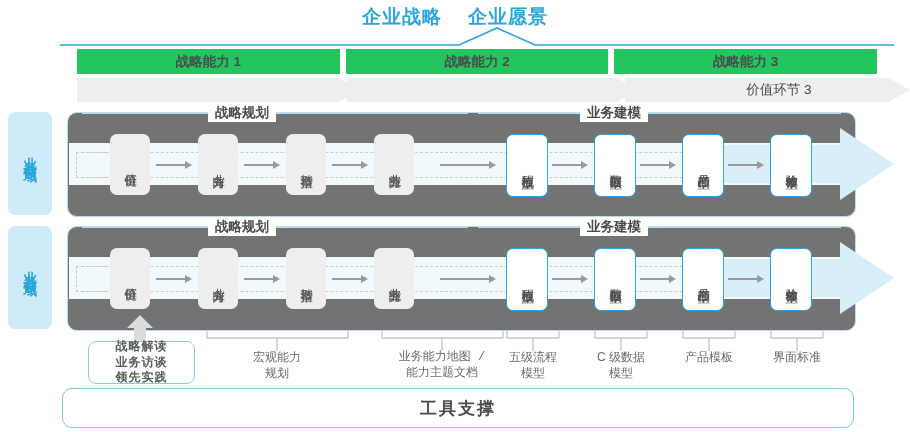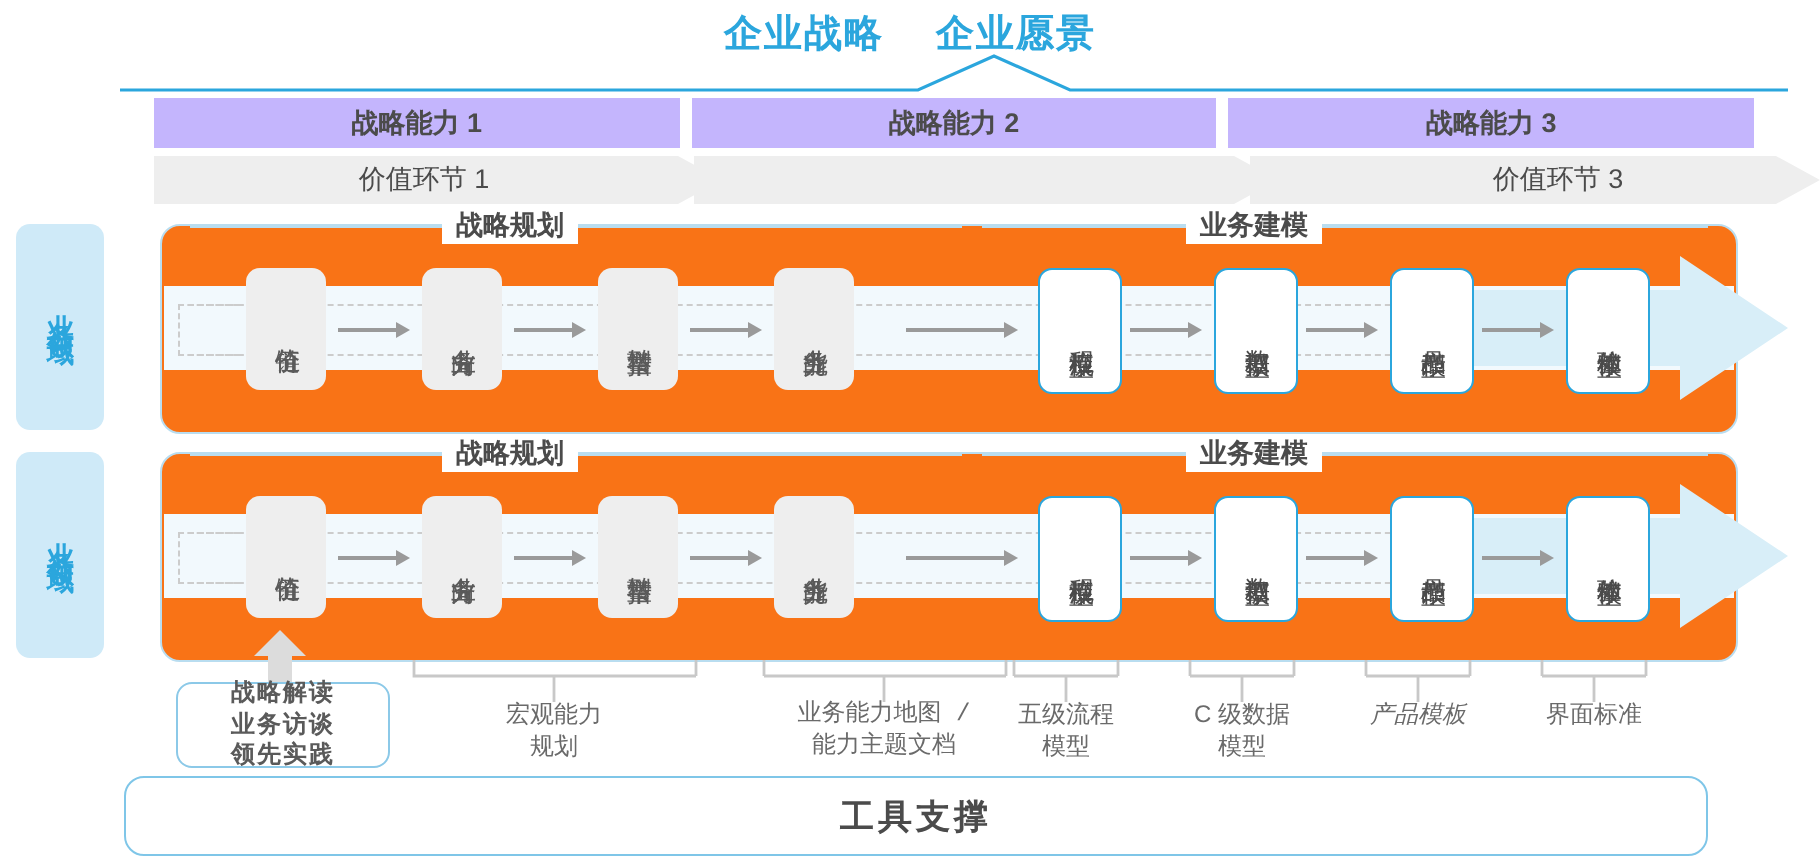--- a/index.html
+++ b/index.html
@@ -23,21 +23,21 @@
 
   
   .peak-svg{position:absolute;left:60px;top:26px;}
 
   
   .cap-row{
     position:absolute;left:77px;top:49px;width:816px;height:25px;
     display:flex;
   }
   .cap-cell{
-    flex:1;background:#c4b5fd;color:#4b4b4b;
+    flex:1;background:#22c55e;color:#4b4b4b;
     font-size:13.5px;font-weight:bold;
     display:flex;align-items:center;justify-content:center;
     margin-right:6px;
   }
   .cap-cell:last-child{margin-right:16px;text-align:center;}
 
   
   .vc-wrap{position:absolute;left:77px;top:78px;width:833px;height:24px;}
   .vc-label{
     position:absolute;top:0;height:24px;
@@ -56,23 +56,23 @@
   .side-label .vtxt{
     writing-mode:vertical-rl;
     font-size:13.5px;font-weight:bold;color:#2ba6dd;
     letter-spacing:4px;line-height:1.15;
   }
   #side1{top:112px;height:103px;}
   #side2{top:226px;height:103px;}
 
   
   .row-panel{
-    position:absolute;left:80px;width:787px;
+    position:absolute;left:67px;width:787px;
     border:1.2px solid #b9ddf0;border-radius:10px;
-    background:#f97316;
+    background:#737373;
   }
   #row1{top:112px;height:103px;}
   #row2{top:226px;height:103px;}
 
   
   .band{
     position:absolute;left:1px;right:1px;top:30px;height:42px;
     background:#f2f9fd;
   }
   
@@ -171,21 +171,20 @@
     <div class="cap-cell">战略能力 2</div>
     <div class="cap-cell">战略能力 3</div>
   </div>
 
   <div class="vc-wrap">
     <svg width="833" height="24">
       <path d="M0,0 L262,0 L284,12 L262,24 L0,24 Z" fill="#eeeeee"></path>
       <path d="M270,0 L540,0 L562,12 L540,24 L270,24 Z" fill="#eeeeee"></path>
       <path d="M548,0 L811,0 L833,12 L811,24 L548,24 Z" fill="#eeeeee"></path>
     </svg>
-    <div class="vc-label" style="left:0;width:270px;">价值环节 1</div>
     <div class="vc-label" style="left:568px;width:268px;">价值环节 3</div>
   </div>
 
   <div class="side-label" id="side1">
     <span class="vtxt">业务领域 1</span>
   </div>
   <div class="side-label" id="side2">
     <span class="vtxt">业务领域 2</span>
   </div>
 
@@ -370,21 +369,21 @@
       <div>能力主题文档</div>
   </div>
   <div class="cap-txt" style="left:488px;top:349px;width:90px;">
     <div>五级流程</div>
       <div>模型</div>
   </div>
   <div class="cap-txt" style="left:576px;top:349px;width:90px;">
     <div>C 级数据</div>
       <div>模型</div>
   </div>
-  <div class="cap-txt" style="left:664px;top:349px;width:90px;font-style:italic;">
+  <div class="cap-txt" style="left:664px;top:349px;width:90px;">
     <div>产品模板</div>
   </div>
   <div class="cap-txt" style="left:752px;top:349px;width:90px;">
     <div>界面标准</div>
   </div>
 
   <div class="support">
     <span>工具支撑</span>
   </div>
 

